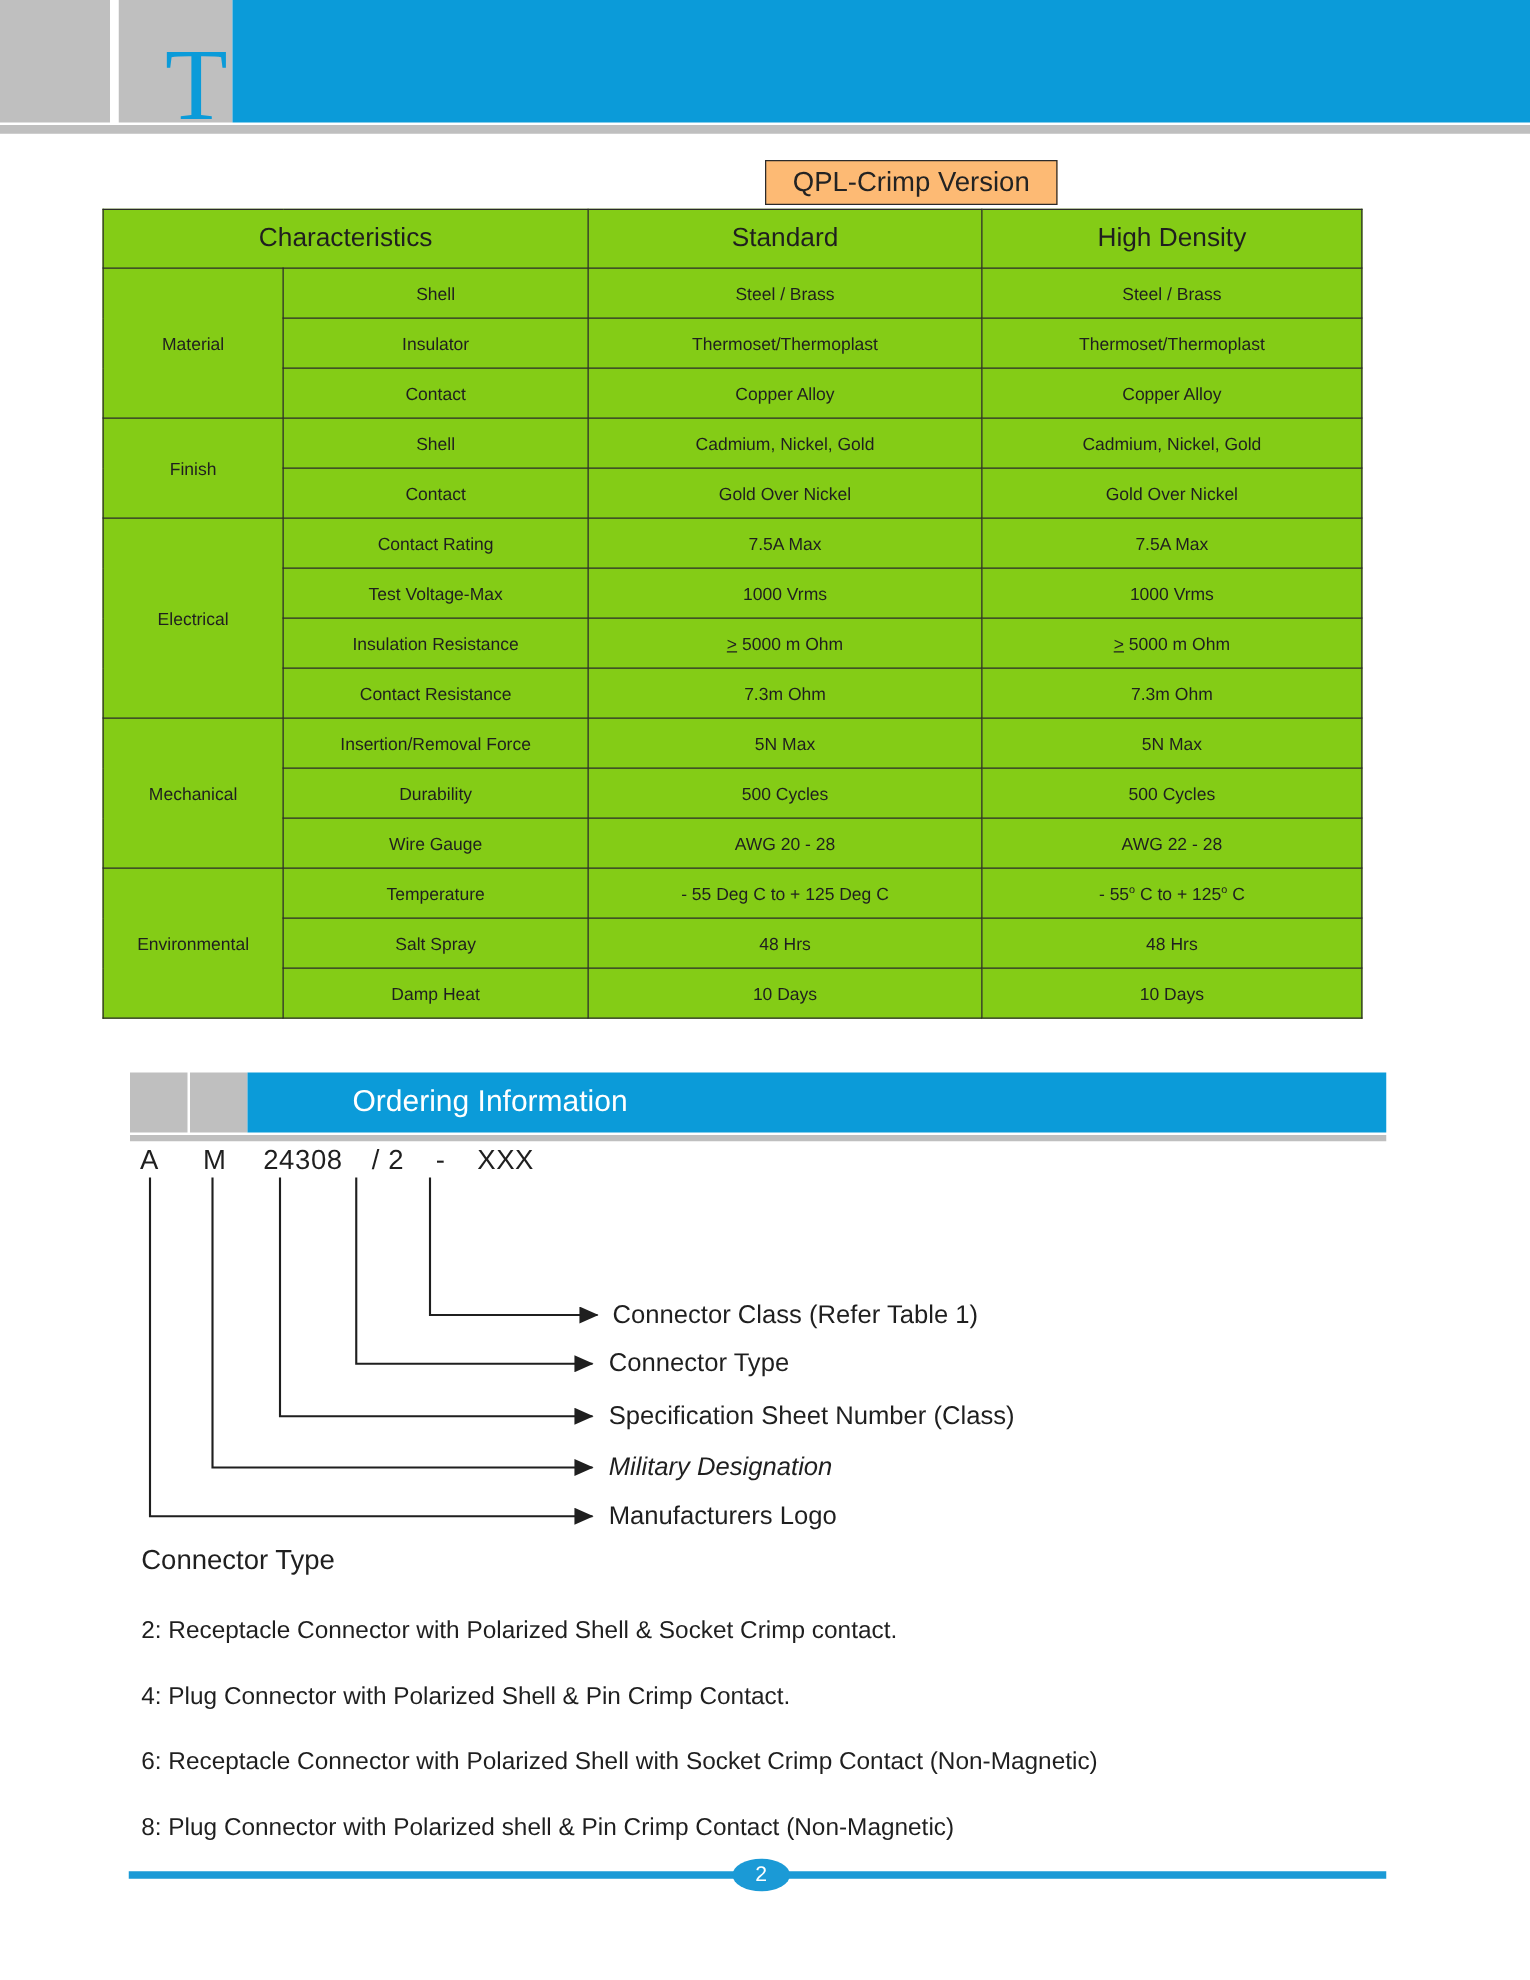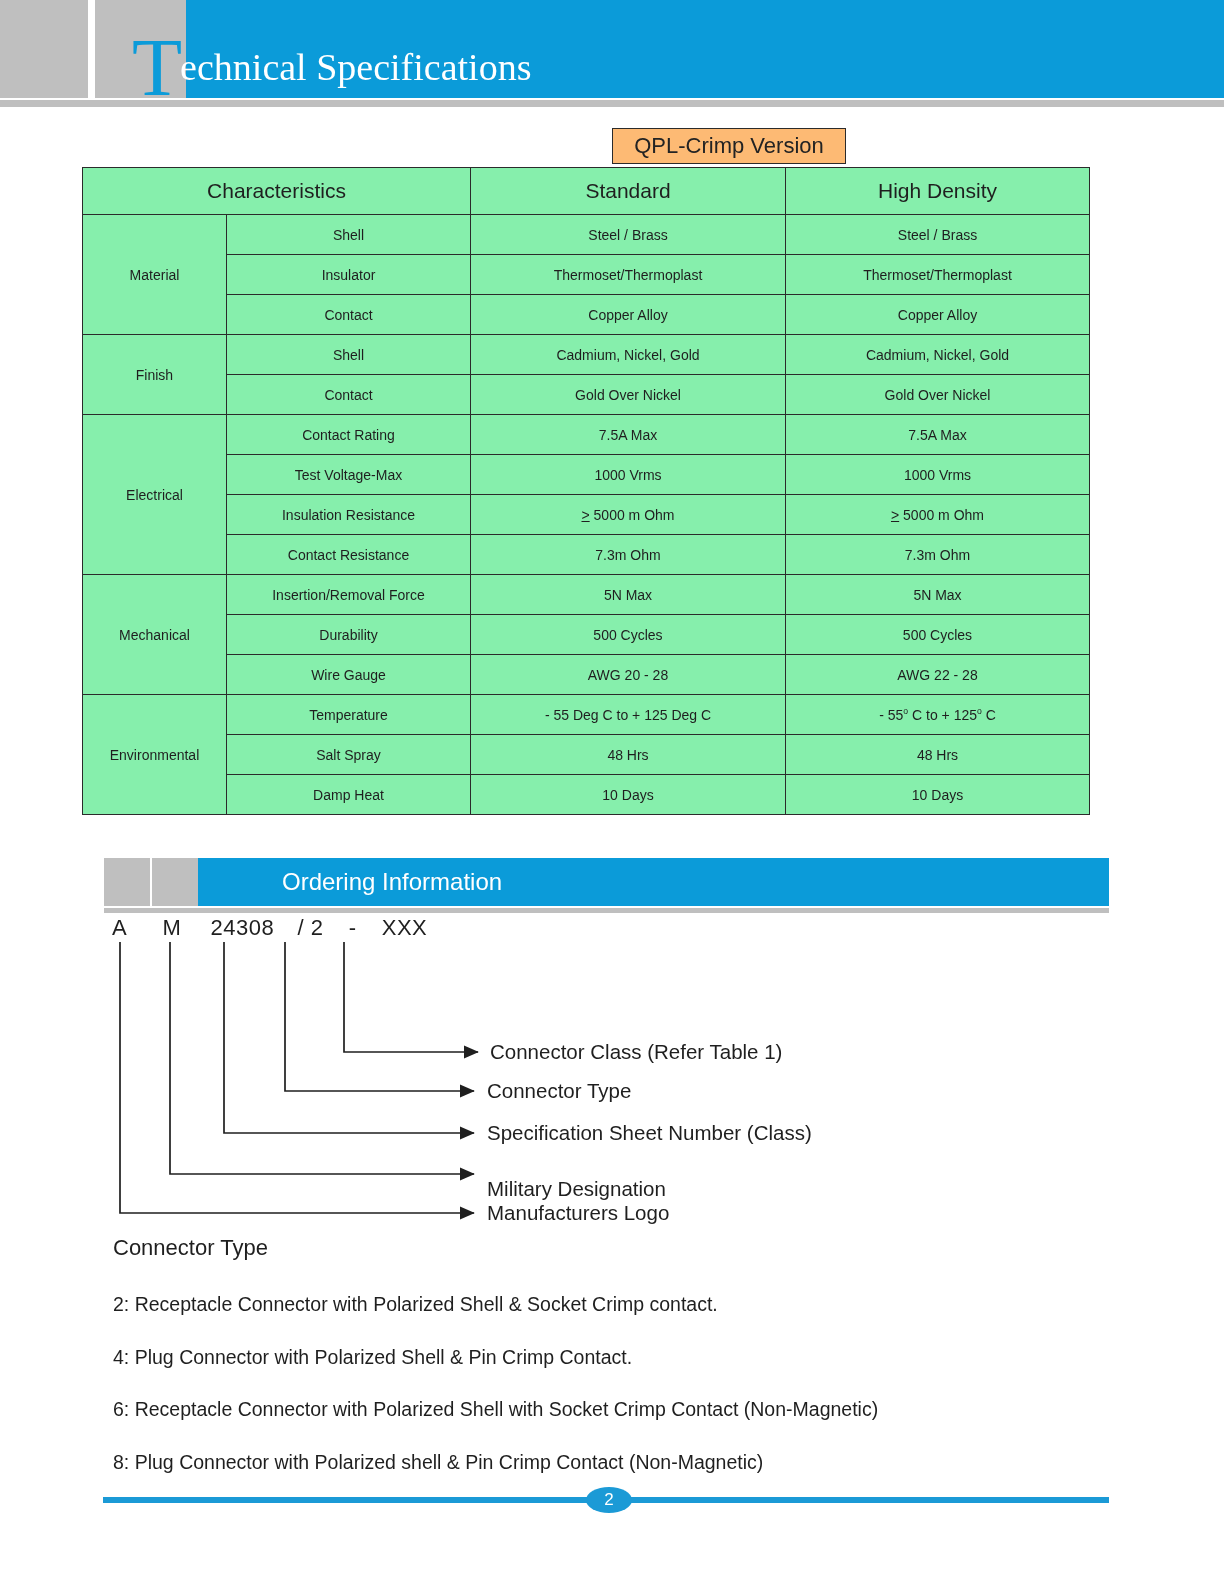--- a/index.html
+++ b/index.html
@@ -89,21 +89,21 @@
     z-index: 3;
   }
 
   
   .spec-table {
     position: absolute;
     left: 82px; top: 167px;
     width: 1007px;
     border-collapse: collapse;
     table-layout: fixed;
-    background: #86efac;
+    background: #84cc16;
   }
   .spec-table td {
     border: 1.4px solid #2b2b2b;
     text-align: center;
     vertical-align: middle;
     font-size: 14px;
     color: #1f1f1f;
     padding: 0;
   }
   .col-group { width: 144px; }
@@ -232,21 +232,20 @@
 </style>
 </head>
 <body>
 
 <div class="page-header">
   <div class="hdr-gray-a"></div>
   <div class="hdr-gray-b"></div>
   <div class="hdr-blue"></div>
   <div class="hdr-title">
     <span class="hdr-drop">T</span>
-    <span class="hdr-rest">echnical Specifications</span>
   </div>
 </div>
 <div class="hdr-rule"></div>
 
 <div class="qpl-box">QPL-Crimp Version</div>
 
 <table class="spec-table">
   <colgroup>
     <col class="col-group">
       <col class="col-char">
@@ -380,21 +379,21 @@
 
     <path d="M170,30 L170,262 L474,262" fill="none" stroke="#1f1f1f" stroke-width="1.7" marker-end="url(#arw)"></path>
 
     <path d="M120,30 L120,301 L474,301" fill="none" stroke="#1f1f1f" stroke-width="1.7" marker-end="url(#arw)"></path>
   </svg>
 
   <div class="pn-labels">
     <div class="pn-label" style="left:490px; top:128px;">Connector Class (Refer Table 1)</div>
     <div class="pn-label" style="left:487px; top:167px;">Connector Type</div>
     <div class="pn-label" style="left:487px; top:209px;">Specification Sheet Number (Class)</div>
-    <div class="pn-label" style="left:487px; top:265px;">Military Designation</div>
+    <div class="pn-label" style="left:487px; top:250px;font-style:italic;">Military Designation</div>
     <div class="pn-label" style="left:487px; top:289px;">Manufacturers Logo</div>
   </div>
 </div>
 
 <div class="ct-heading">Connector Type</div>
 <div class="ct-item" style="top:1293px;">2: Receptacle Connector with Polarized Shell &amp; Socket Crimp contact.</div>
 <div class="ct-item" style="top:1346px;text-align:center;">4: Plug Connector with Polarized Shell &amp; Pin Crimp Contact.</div>
 <div class="ct-item" style="top:1398px;">6: Receptacle Connector with Polarized Shell with Socket Crimp Contact (Non-Magnetic)</div>
 <div class="ct-item" style="top:1451px;">8: Plug Connector with Polarized shell &amp; Pin Crimp Contact (Non-Magnetic)</div>
 

